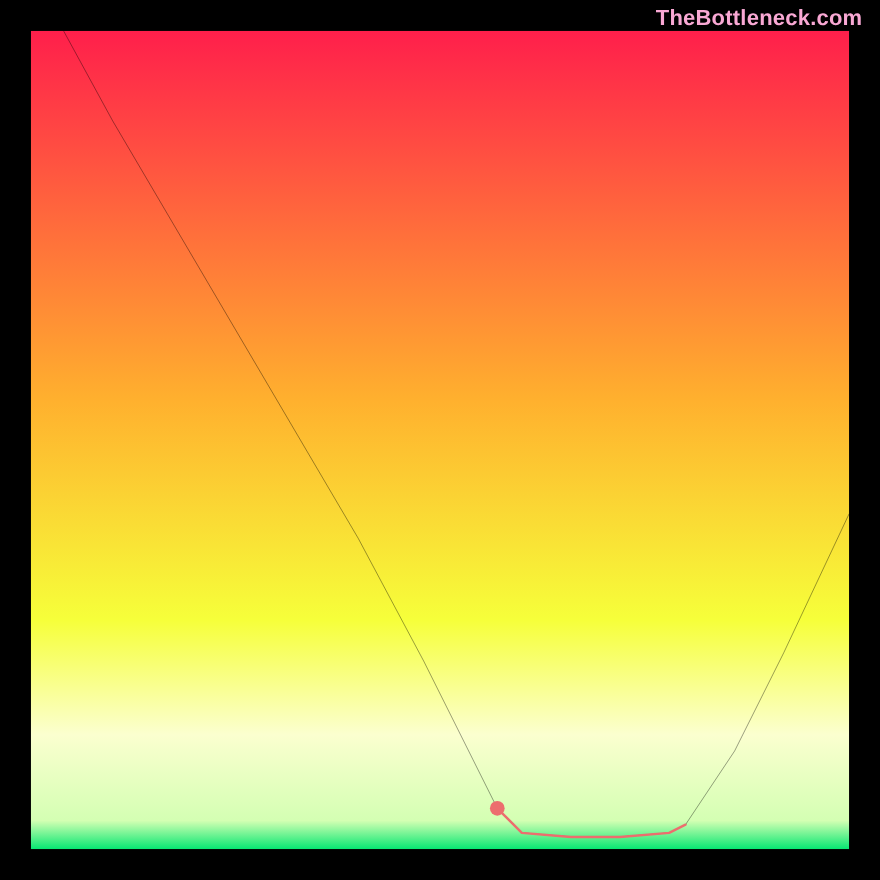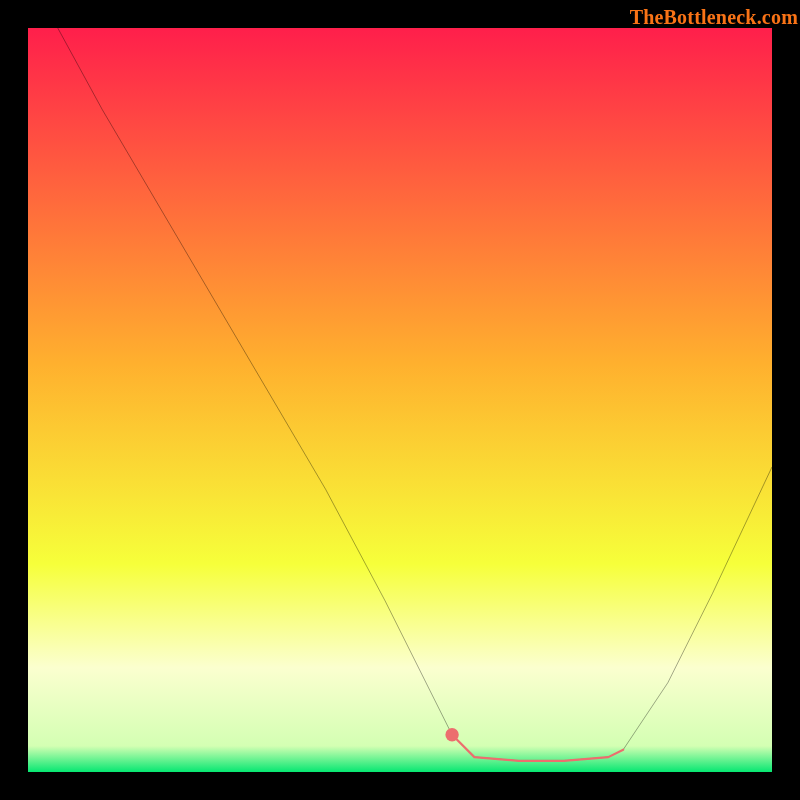--- a/index.html
+++ b/index.html
@@ -13,27 +13,26 @@
   }
   .frame {
     position: relative;
     width: 800px;
     height: 800px;
     background: #000;
   }
   .watermark {
     position: absolute;
     top: 6px;
-    right: 2px;
-    color: #f97316;
+    right: 16px;
+    color: #f9a8d4;
     font-size: 20px;
     font-weight: 600;
     letter-spacing: 0.2px;
     user-select: none;
-    font-family: Liberation Serif, serif;
   }
   .plot {
     position: absolute;
     left: 28px;
     top: 28px;
     width: 744px;
     height: 744px;
   }
 </style>
 </head>

